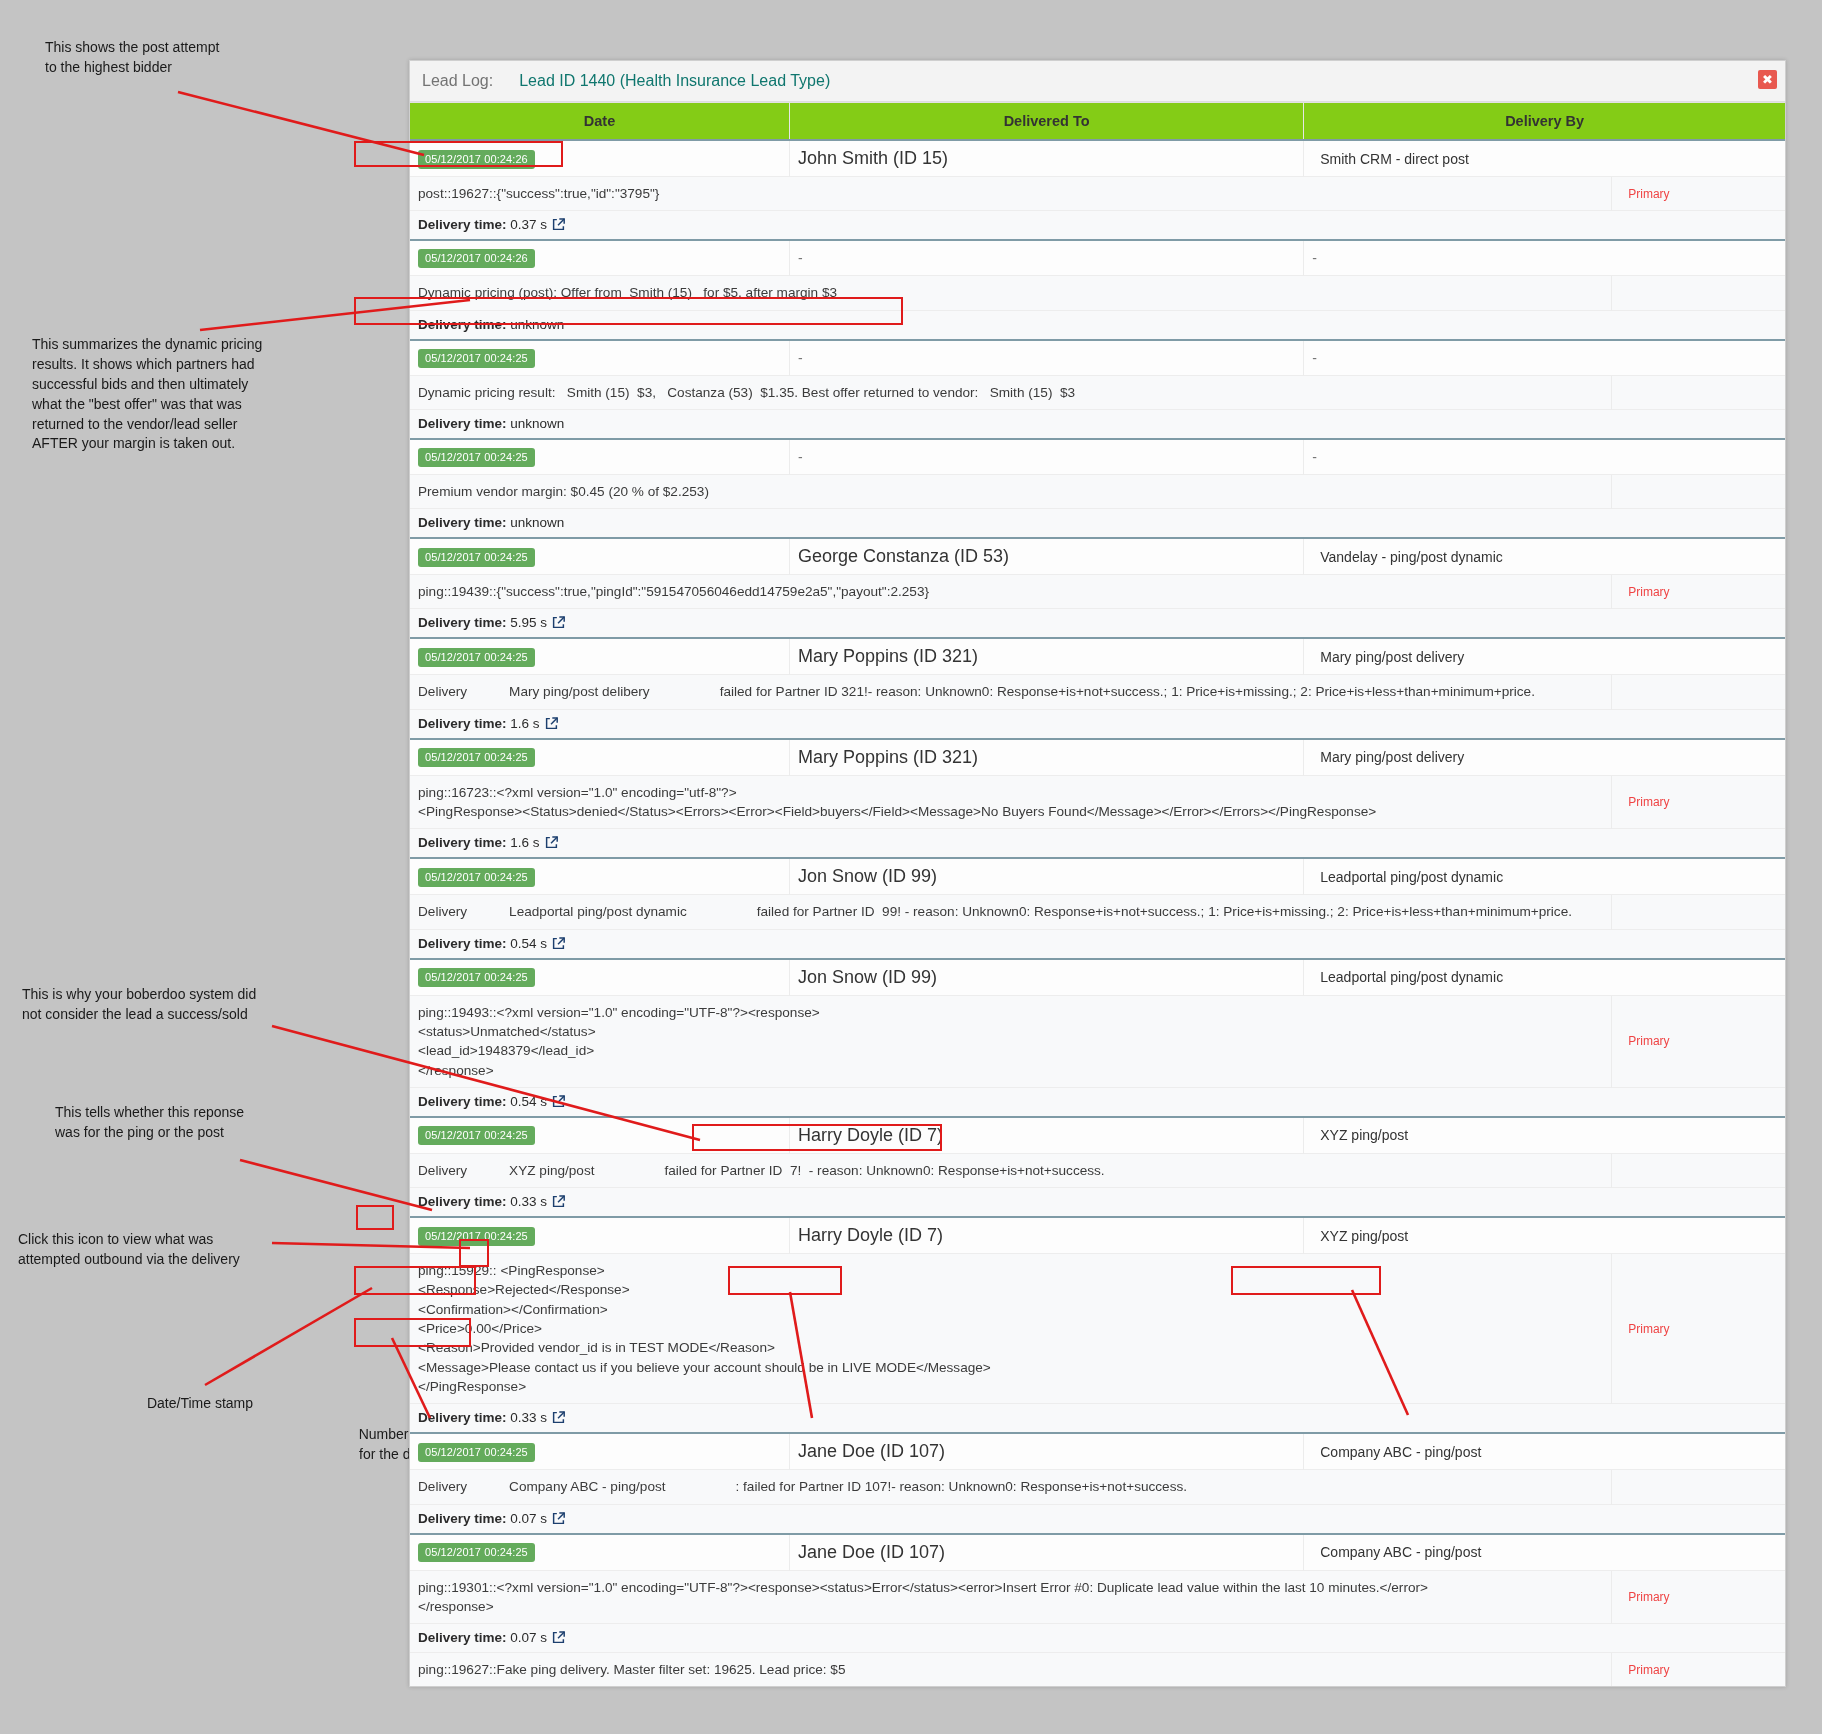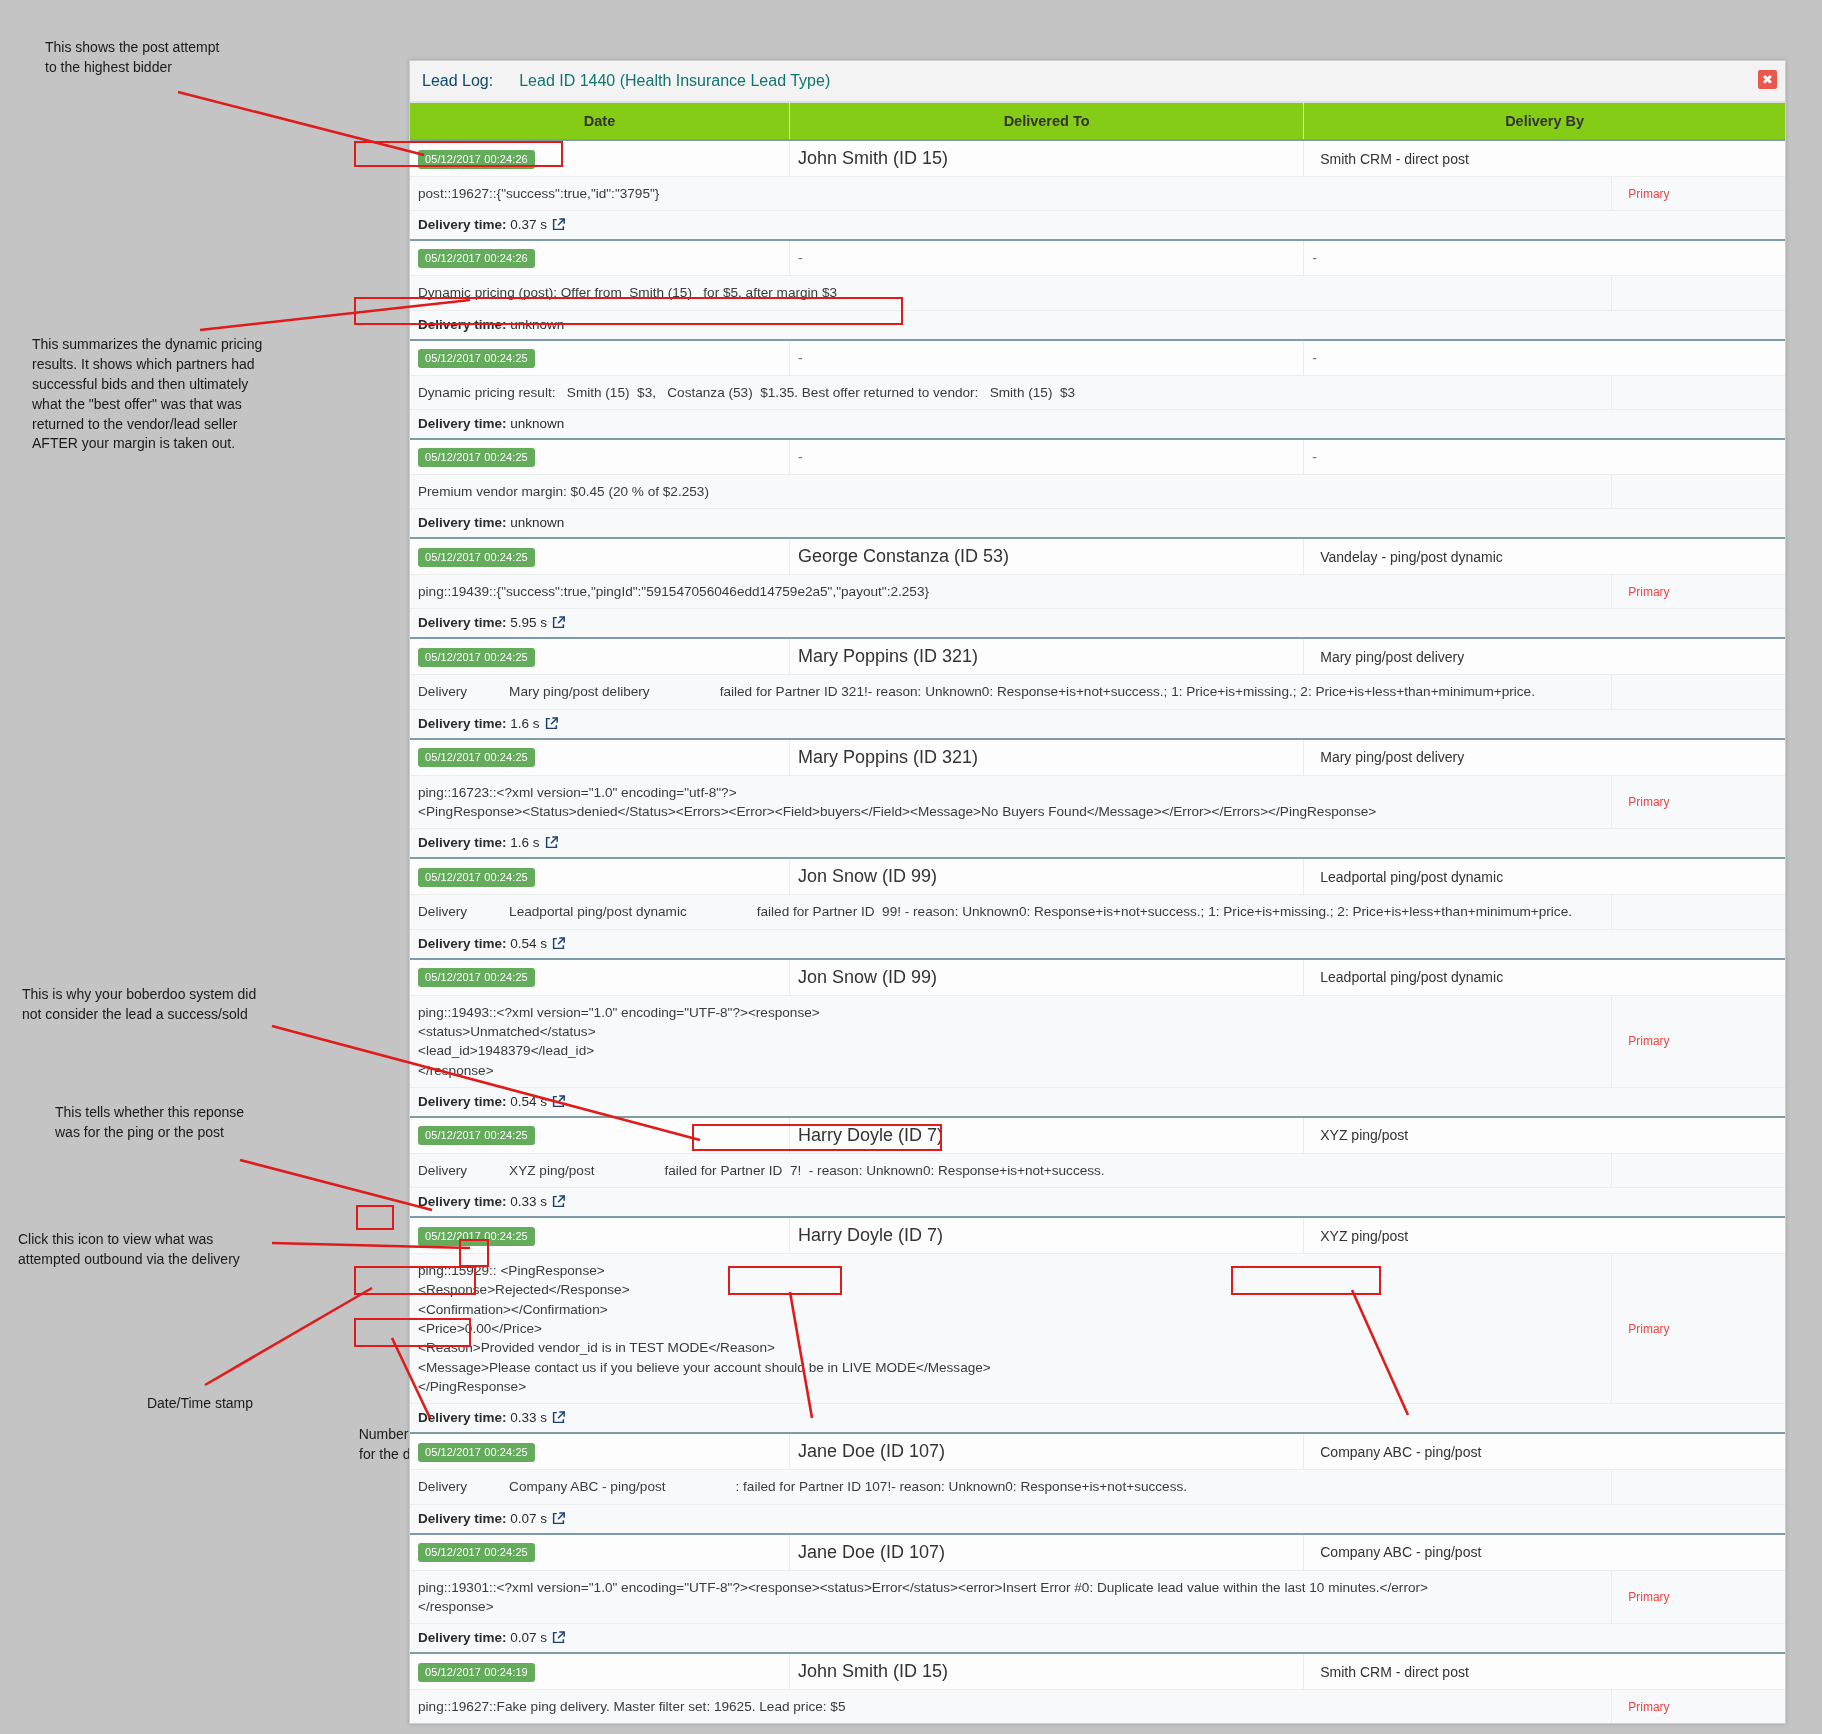--- a/index.html
+++ b/index.html
@@ -52,21 +52,21 @@
     background: #f3f3f3;
     border-bottom: 1px solid #ddd;
     display: flex;
     align-items: center;
     padding-left: 12px;
     font-size: 16px;
     color: #333;
   }
   .modal-header .lead-log-label {
     font-weight: normal;
-    color: #0c4a6e;
+    color: #737373;
     margin-right: 26px;
   }
   .modal-header .lead-title {
     color: #0f766e;
   }
   .close-btn {
     position: absolute;
     right: 8px;
     top: 9px;
     width: 19px;
@@ -515,29 +515,20 @@
           <td>
             <div class="primary-cell">Primary</div>
           </td>
         </tr>
         <tr class="entry-foot">
           <td colspan="4"><span class="dtime"><b>Delivery time:</b> 0.07 s</span><span class="ext-icon"><svg width="13" height="13" viewBox="0 0 16 16">
                 <path d="M6 2 H2 V14 H14 V10" fill="none" stroke="#1c3f6e" stroke-width="1.8"></path>
                 <path d="M9 1.2 H15 V7.2" fill="none" stroke="#1c3f6e" stroke-width="1.8"></path>
                 <line x1="15" y1="1.2" x2="7.4" y2="8.8" stroke="#1c3f6e" stroke-width="1.8"></line>
               </svg></span></td>
-        </tr>
-        <tr class="entry-top">
-          <td><span class="date-badge">05/12/2017 00:24:19</span></td>
-          <td>
-            <div class="delivered-to">John Smith (ID 15)</div>
-          </td>
-          <td colspan="2">
-            <div class="delivery-by">Smith CRM - direct post</div>
-          </td>
         </tr>
         <tr class="entry-body">
           <td colspan="3">
             <div class="msg">ping::19627::Fake ping delivery. Master filter set: 19625. Lead price: $5</div>
           </td>
           <td>
             <div class="primary-cell">Primary</div>
           </td>
         </tr>
       </tbody>

